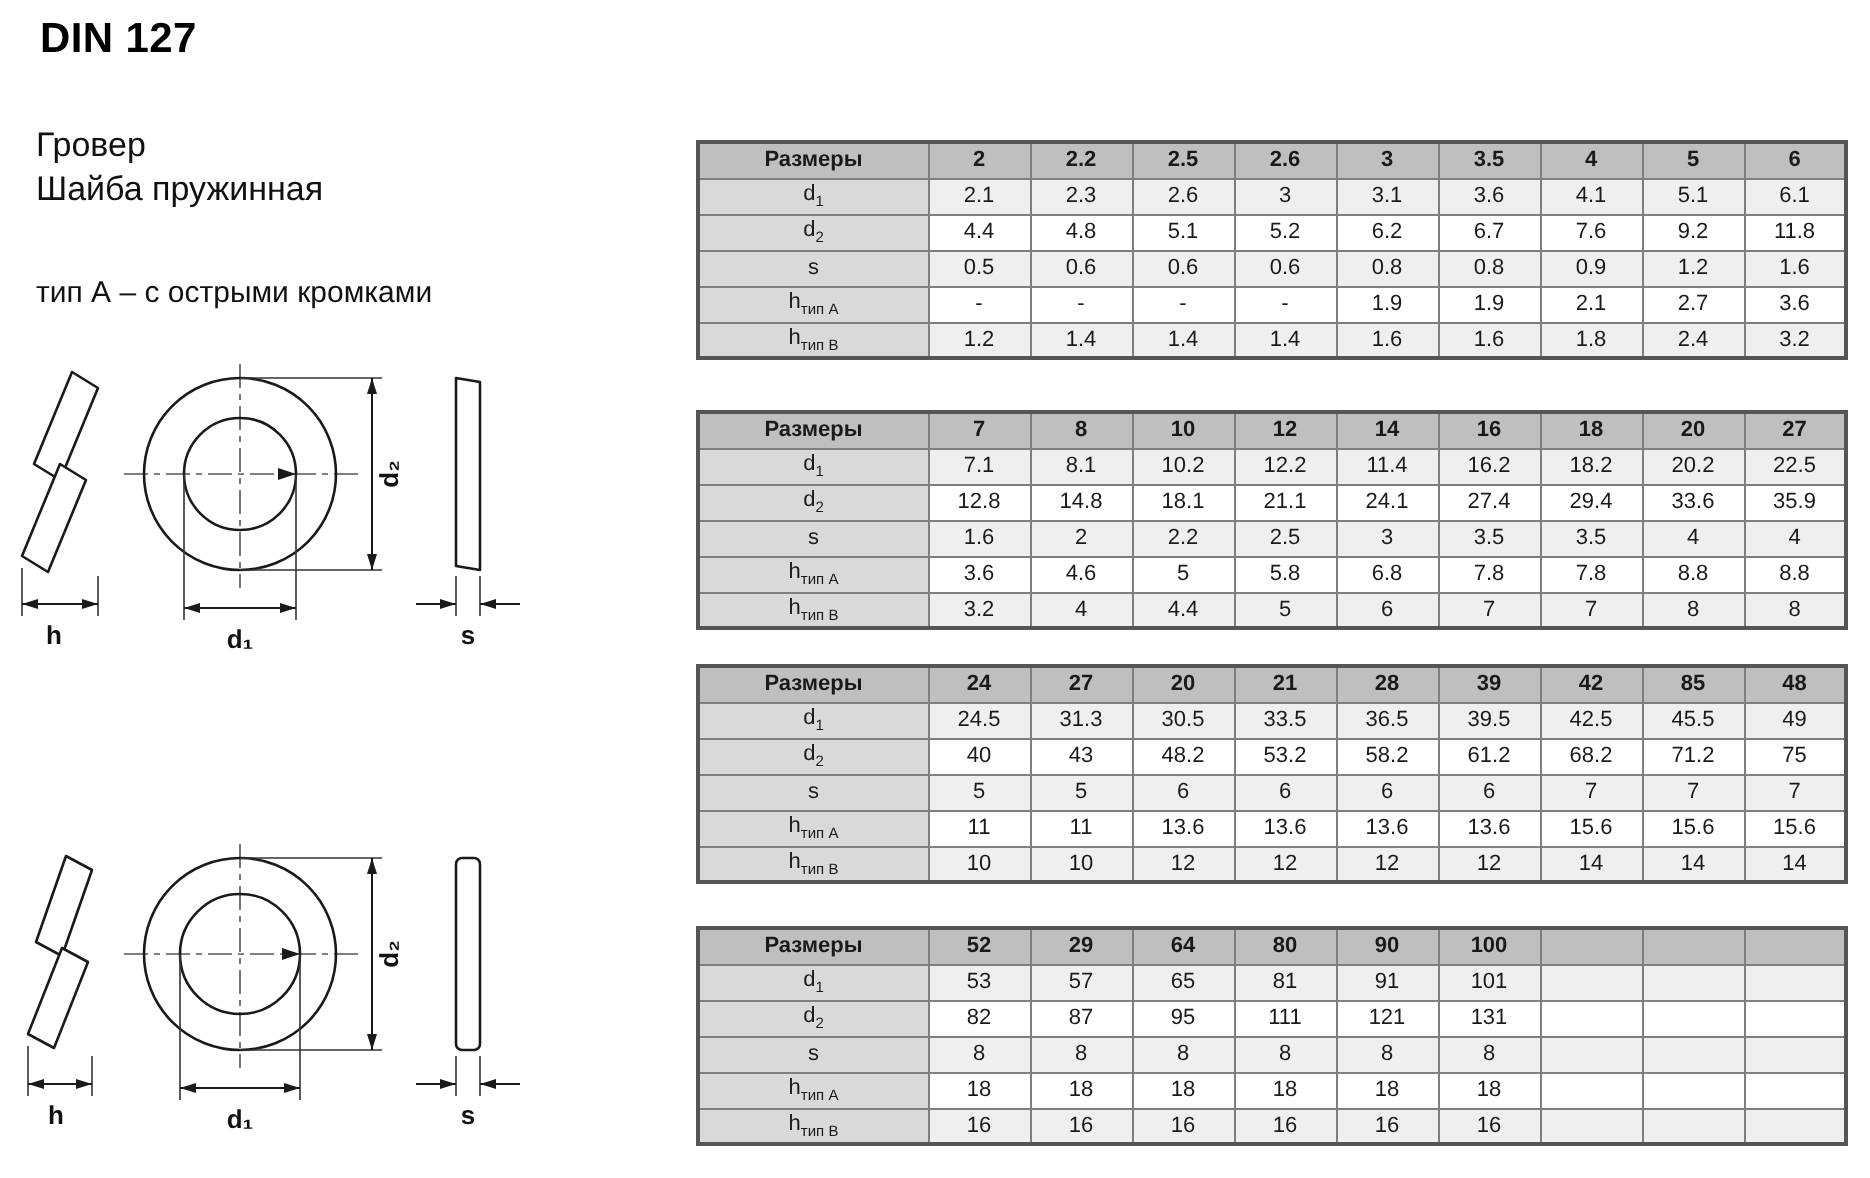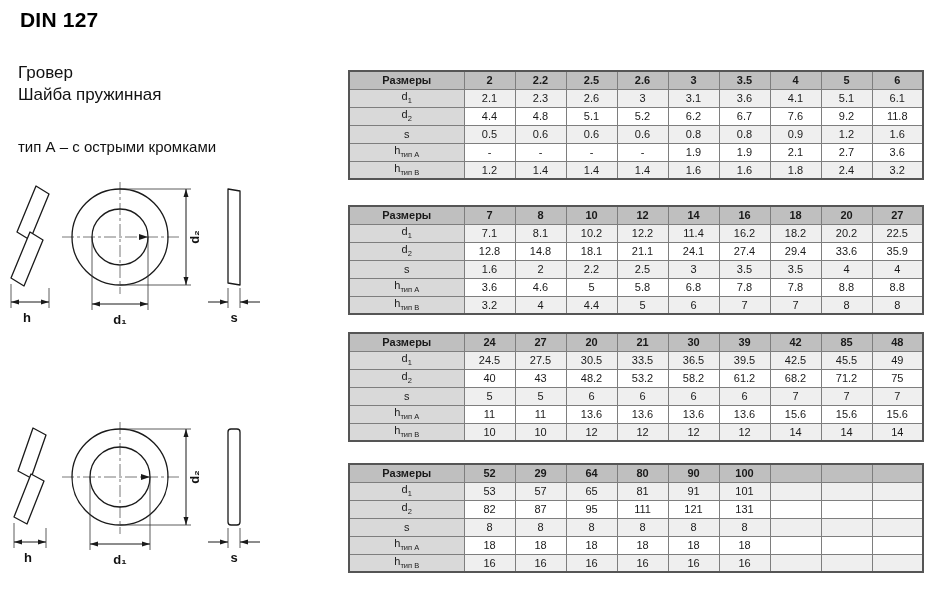--- a/index.html
+++ b/index.html
@@ -359,30 +359,30 @@
           <col style="width: 51px;">
           <col style="width: 51px;">
         </colgroup>
         <tbody>
           <tr>
             <td class="hdr">Размеры</td>
             <td class="hdr">24</td>
             <td class="hdr">27</td>
             <td class="hdr">20</td>
             <td class="hdr">21</td>
-            <td class="hdr">30</td>
+            <td class="hdr">28</td>
             <td class="hdr">39</td>
             <td class="hdr">42</td>
             <td class="hdr">85</td>
             <td class="hdr">48</td>
           </tr>
           <tr class="even">
             <td class="rowlabel"><span>d</span><sub>1</sub></td>
             <td class="val">24.5</td>
-            <td class="val">27.5</td>
+            <td class="val">31.3</td>
             <td class="val">30.5</td>
             <td class="val">33.5</td>
             <td class="val">36.5</td>
             <td class="val">39.5</td>
             <td class="val">42.5</td>
             <td class="val">45.5</td>
             <td class="val">49</td>
           </tr>
           <tr class="odd">
             <td class="rowlabel"><span>d</span><sub>2</sub></td>

